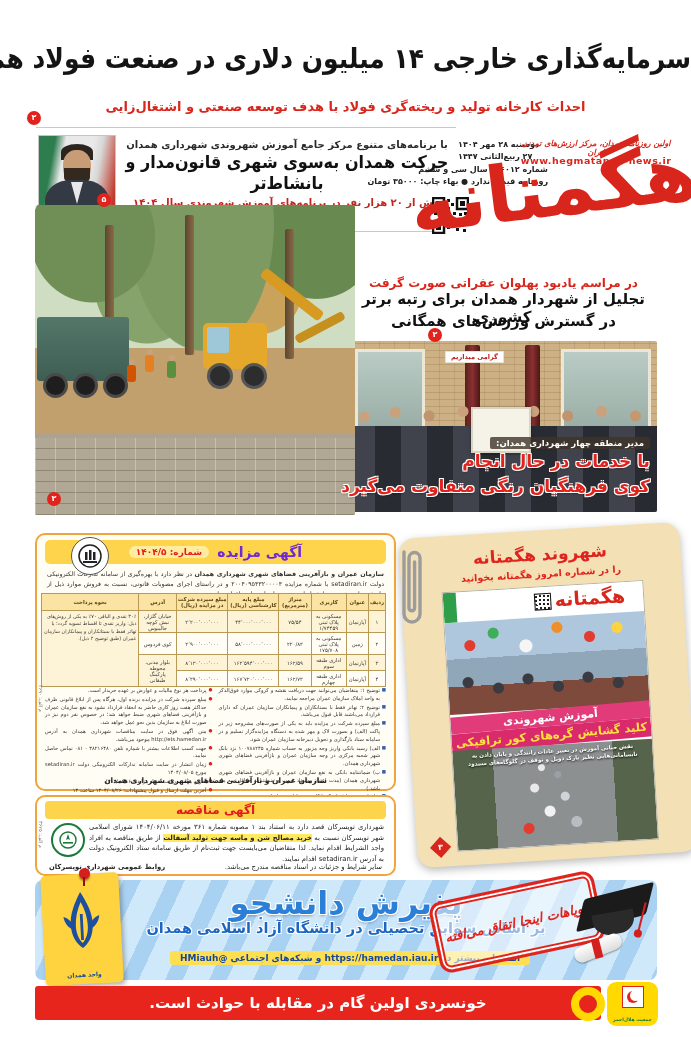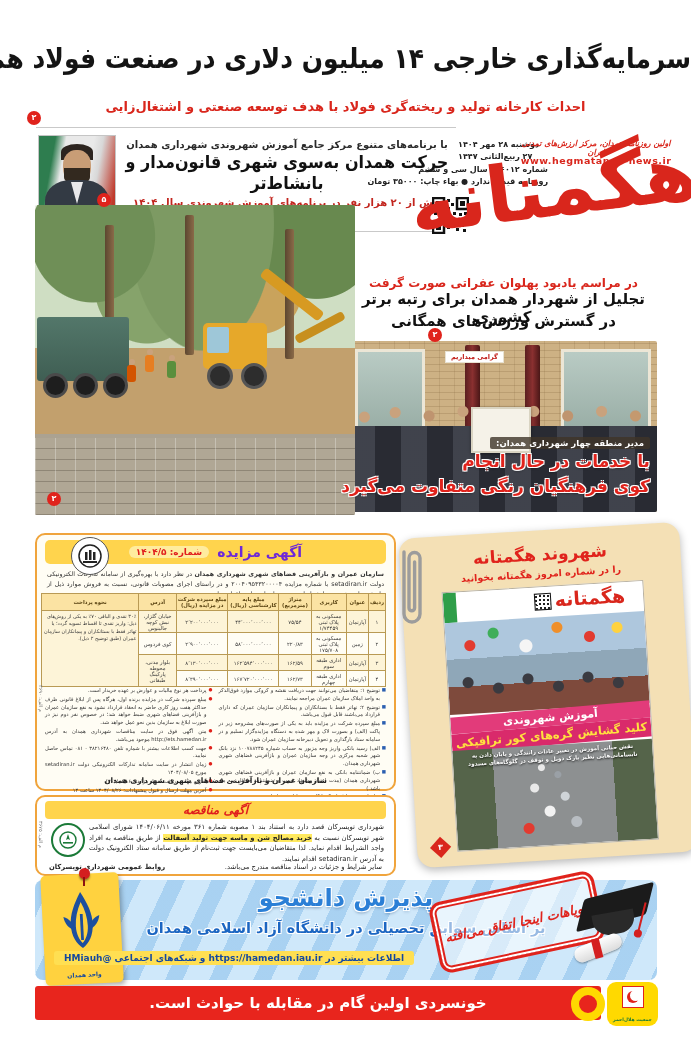--- a/index.html
+++ b/index.html
@@ -121,21 +121,21 @@
   .col-blue li::before{content:"■";position:absolute;right:0;top:0;color:#2b5fb0;font-size:4.5px;}
   .col-red li::before{content:"●";position:absolute;right:0;top:0;color:#e0231c;font-size:4.5px;}
   .auc-footer{position:absolute;bottom:4px;left:0;right:0;text-align:center;font-size:7.5px;font-weight:800;color:#222;}
   .side-code{position:absolute;writing-mode:vertical-rl;font-size:5px;color:#777;}
 
   
   .tender{left:35px;top:795px;width:361px;height:81px;border:2px solid #f0a43c;border-radius:10px;background:#fff;
           box-sizing:border-box;z-index:2;}
   .ten-header{position:absolute;top:4px;left:8px;right:8px;height:18px;background:#ffd44d;border-radius:4px;
               display:flex;align-items:center;justify-content:center;}
-  .ten-title{font-size:12px;font-weight:800;color:#e01d1d;font-style:italic;}
+  .ten-title{font-size:12px;font-weight:800;color:#e01d1d;}
   .ten-logo{position:absolute;top:26px;left:14px;width:30px;height:30px;border-radius:50%;border:2px solid #1b7a38;
             background:#fff;display:flex;align-items:center;justify-content:center;color:#1b7a38;font-size:13px;}
   .ten-body{position:absolute;top:25px;right:10px;left:52px;font-size:6.8px;line-height:1.55;color:#222;text-align:justify;}
   .ten-body .hl{background:#ffe95e;font-weight:800;}
   .ten-footer{position:absolute;bottom:3px;right:12px;left:12px;display:flex;justify-content:space-between;font-size:6.8px;color:#222;}
   .ten-footer .b{font-weight:800;}
 
   
   .panel{left:408px;top:530px;width:281px;height:330px;background:#f4e0b5;border-radius:16px;
          transform:rotate(-3.5deg);box-shadow:0 3px 8px rgba(0,0,0,.28);z-index:1;}
@@ -186,25 +186,25 @@
   
   .uni{left:35px;top:880px;width:622px;height:100px;border-radius:8px;overflow:visible;z-index:2;
     background:repeating-linear-gradient(115deg, rgba(98,168,226,.35) 0 16px, rgba(255,255,255,0) 16px 40px),#cfe8fa;}
   .uni-card{position:absolute;left:8px;top:-6px;width:78px;height:110px;background:#ffd23f;border-radius:5px;
             transform:rotate(-3deg);box-shadow:2px 3px 5px rgba(0,0,0,.3);}
   .uni-pin{position:absolute;left:44px;top:-12px;width:11px;height:11px;border-radius:50%;background:#d41f1f;
            box-shadow:0 2px 2px rgba(0,0,0,.4);z-index:5;}
   .uni-pin::after{content:"";position:absolute;left:4px;top:9px;width:2px;height:9px;background:#8c1212;}
   .uni-logo{position:absolute;left:14px;top:14px;width:50px;height:64px;}
   .uni-card-cap{position:absolute;bottom:6px;left:0;width:100%;text-align:center;font-size:6px;color:#14489f;font-weight:700;}
-  .uni-title{position:absolute;top:4px;left:0;width:100%;text-align:center;color:#2b7fd6;font-size:24px;font-weight:800;
+  .uni-title{position:absolute;top:4px;left:0;width:100%;text-align:center;color:#2b7fd6;font-size:32px;font-weight:800;
       text-shadow:-1px -1px 0 #fff,1px -1px 0 #fff,-1px 1px 0 #fff,1px 1px 0 #fff,0 2px 3px rgba(0,40,90,.35);}
   .uni-line2{position:absolute;top:40px;left:0;width:100%;text-align:center;color:#1c66c2;font-size:14.5px;font-weight:800;
       text-shadow:-1px -1px 0 #fff,1px -1px 0 #fff,-1px 1px 0 #fff,1px 1px 0 #fff;}
-  .uni-line3{position:absolute;top:66px;left:11px;width:100%;text-align:left;padding-left:8px;}
+  .uni-line3{position:absolute;top:66px;left:4px;width:100%;text-align:center;}
   .uni-line3 span{display:inline-block;background:#ffdf52;color:#14489f;font-size:9px;font-weight:700;
       padding:2px 10px;border-radius:3px;}
   .stamp{position:absolute;left:398px;top:6px;width:168px;height:72px;border:3px solid #e0231c;border-radius:12px;
       transform:rotate(-12deg);display:flex;align-items:center;justify-content:center;color:#e0231c;
       font-size:13px;font-weight:800;font-style:italic;background:rgba(255,255,255,.55);
       box-shadow:inset 0 0 0 2px #fff, inset 0 0 0 4px #e0231c;text-align:center;padding:4px;box-sizing:border-box;}
   .grad{position:absolute;right:0px;top:2px;width:92px;height:96px;}
   .board{position:absolute;right:6px;top:10px;width:72px;height:30px;background:#1b1b1b;transform:rotate(-14deg) skewX(-28deg);border-radius:3px;}
   .caphead{position:absolute;right:22px;top:30px;width:42px;height:22px;background:#2a2a2a;border-radius:0 0 16px 16px;transform:rotate(-10deg);}
   .tassel{position:absolute;right:14px;top:20px;width:2px;height:30px;background:#d41f1f;transform:rotate(14deg);}

